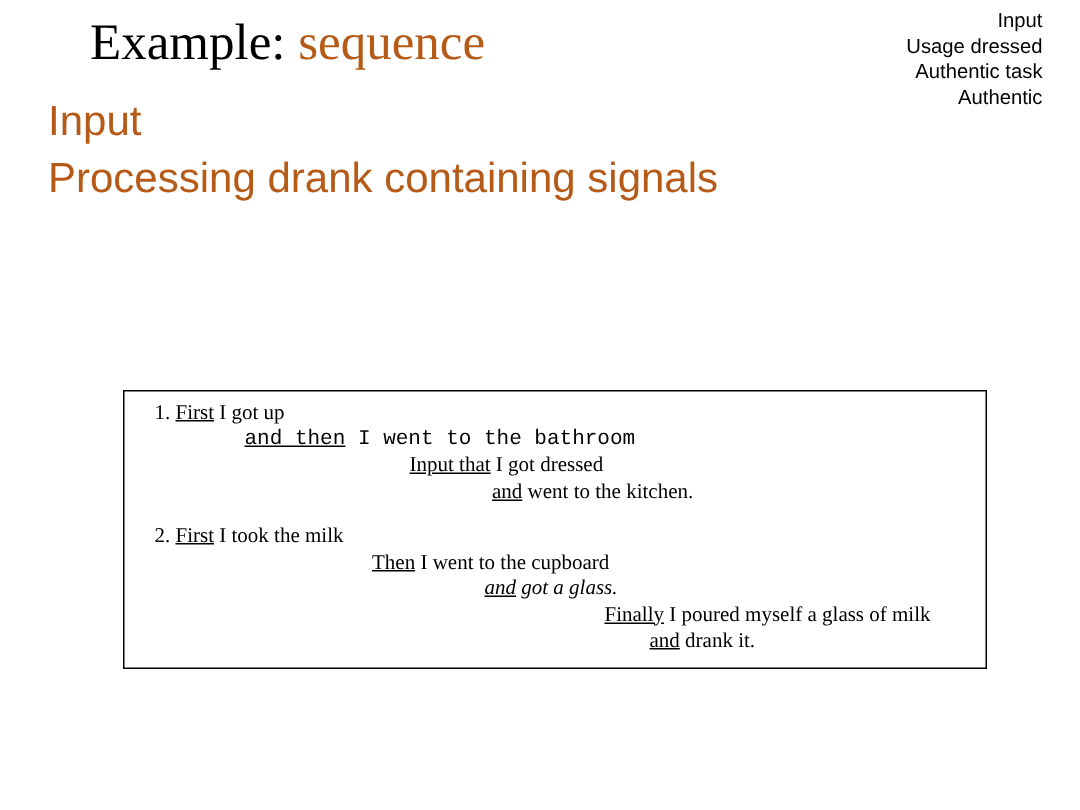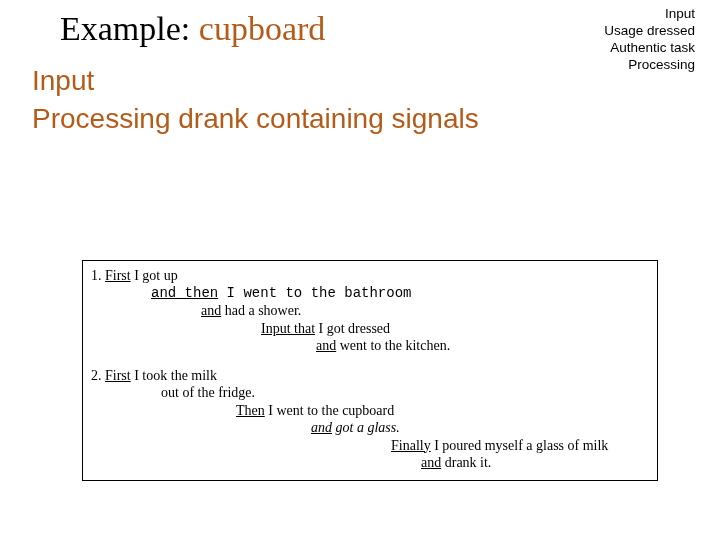--- a/index.html
+++ b/index.html
@@ -42,63 +42,61 @@
     line-height: 1.35;
     color: #b65a18;
     width: 660px;
   }
   .box {
     position: absolute;
     left: 82px;
     top: 260px;
     width: 576px;
     border: 0.75px solid #000;
-    padding: 6px 8px 8px 8px;
+    padding: 6px 8px 8px 20px;
     font-family: "Times New Roman", Times, serif;
     font-size: 14px;
     line-height: 1.25;
     box-sizing: border-box;
   }
   .box .para { margin-bottom: 12px; }
   .box .para:last-child { margin-bottom: 0; }
   .u { text-decoration: underline; }
   .step { white-space: nowrap; }
 </style>
 </head>
 <body>
 
 <div class="slide">
 
   <div class="title">
-    <span>Example: </span><span class="accent">cupboard</span>
+    <span>Example: </span><span class="accent">sequence</span>
   </div>
 
   <div class="topright">
     <div>Input</div>
     <div>Usage dressed</div>
     <div>Authentic task</div>
-    <div>Processing</div>
+    <div>Authentic</div>
   </div>
 
   <div class="body">
     <div>Input</div>
     <div>Processing drank containing signals</div>
   </div>
 
   <div class="box">
       <div class="para">
         <div class="step" style="padding-left: 0px;">1. <span class="u">First</span> I got up</div>
         <div class="step" style="padding-left: 60px; font-family: Liberation Mono, monospace;"><span class="u">and then</span> I went to the bathroom</div>
-        <div class="step" style="padding-left: 110px;"><span class="u">and</span> had a shower.</div>
         <div class="step" style="padding-left: 170px;"><span class="u">Input that</span> I got dressed</div>
         <div class="step" style="padding-left: 225px;"><span class="u">and</span> went to the kitchen.</div>
       </div>
       <div class="para">
         <div class="step" style="padding-left: 0px;">2. <span class="u">First</span> I took the milk</div>
-        <div class="step" style="padding-left: 70px;">out of the fridge.</div>
         <div class="step" style="padding-left: 145px;"><span class="u">Then</span> I went to the cupboard</div>
         <div class="step" style="padding-left: 220px; font-style: italic;"><span class="u">and</span> got a glass.</div>
         <div class="step" style="padding-left: 300px;"><span class="u">Finally</span> I poured myself a glass of milk</div>
         <div class="step" style="padding-left: 330px;"><span class="u">and</span> drank it.</div>
       </div>
     </div>
 
 </div>
 
 </body></html>

